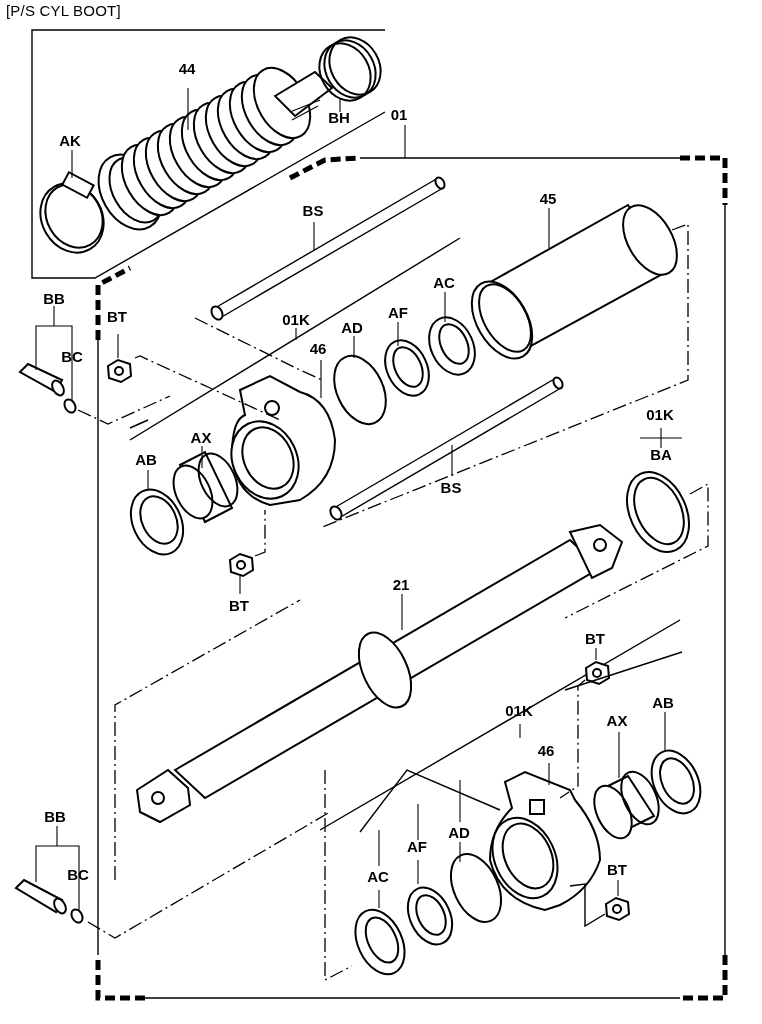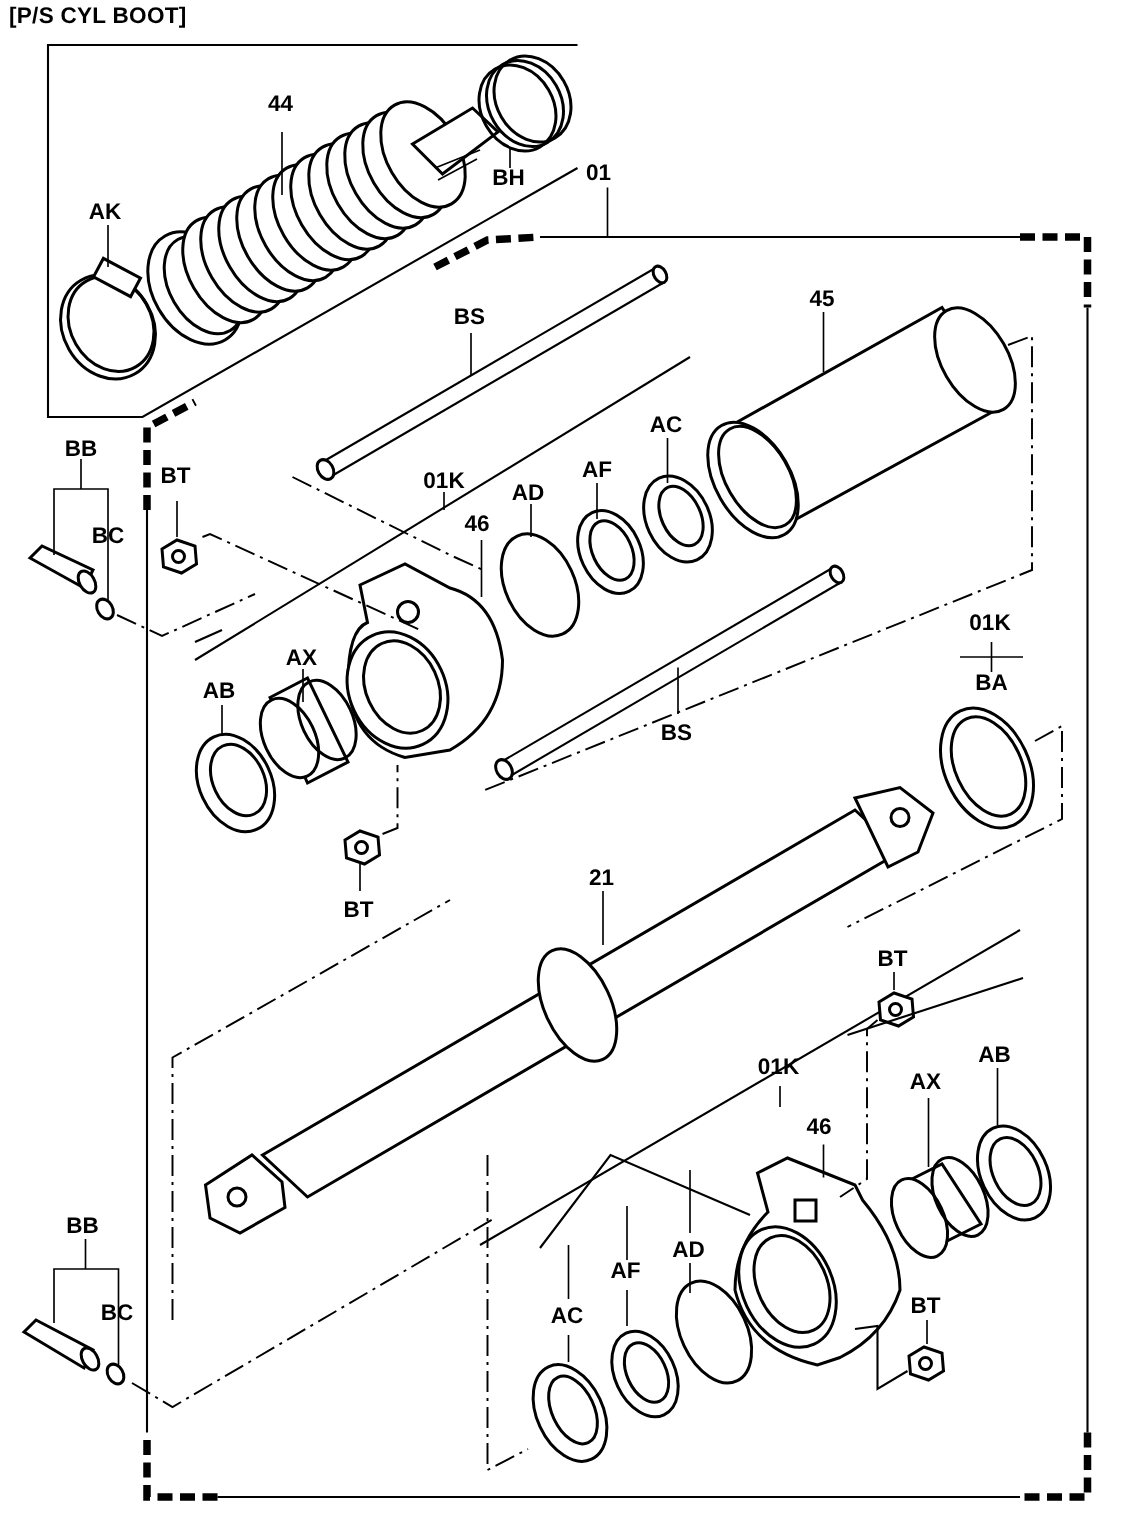--- a/index.html
+++ b/index.html
@@ -1,18 +1,18 @@
 <!DOCTYPE html>
 <html><head>
 <meta charset="utf-8">
 <style>
   html, body { margin:0; padding:0; background:#ffffff; }
   body { width:762px; height:1024px; position:relative; overflow:hidden; font-family:"Liberation Sans", sans-serif; }
   #diagram { position:absolute; left:0; top:0; width:762px; height:1024px; }
-  .title { position:absolute; left:6px; top:2px; font-size:15px; font-weight:bold; color:#000; letter-spacing:0.2px; }
+  .title { position:absolute; left:6px; top:2px; font-size:15px; font-weight:normal; color:#000; letter-spacing:0.2px; }
   .lbl { font-family:"Liberation Sans", sans-serif; font-weight:bold; font-size:15px; fill:#000; text-anchor:middle; }
   .ln { stroke:#000; stroke-width:1.4; fill:none; }
   .thin { stroke:#000; stroke-width:1.1; fill:none; }
   .part { stroke:#000; stroke-width:2; fill:#fff; }
   .partn { stroke:#000; stroke-width:2; fill:none; }
   .dash { stroke:#000; stroke-width:1.3; fill:none; stroke-dasharray:14 4 2 4; }
   .heavy { stroke:#000; stroke-width:5; fill:none; stroke-dasharray:10 5; }
 </style>
 </head>
 <body>

